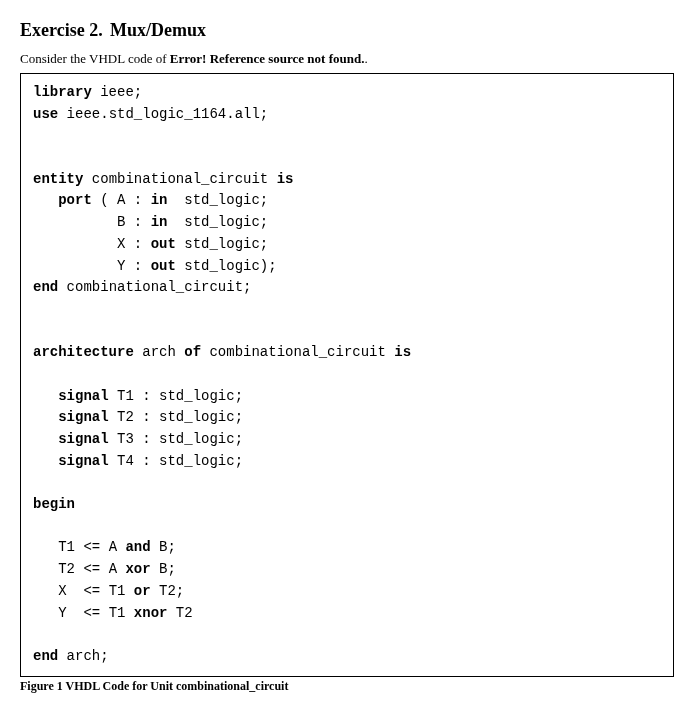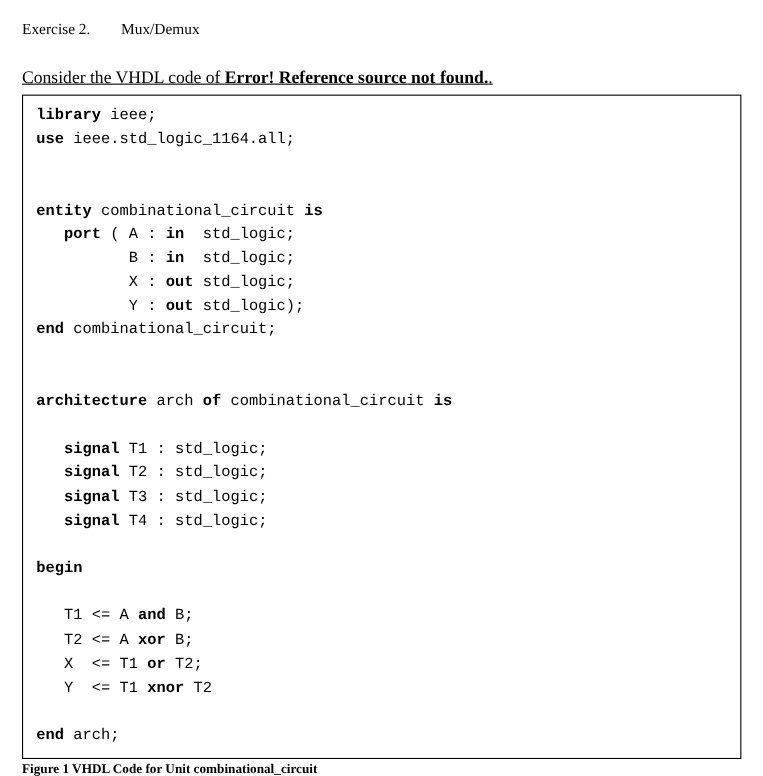--- a/index.html
+++ b/index.html
@@ -5,32 +5,31 @@
     body {
       font-family: 'Times New Roman', Times, serif;
       margin: 0;
       padding: 20px;
       font-size: 15px;
       color: #000;
       background: #fff;
       width: 654px;
     }
     .exercise-heading {
-      font-weight: normal;
-      font-size: 14px;
-      margin-bottom: 26px;
+      font-weight: bold;
+      font-size: 18px;
+      margin-bottom: 10px;
     }
     .exercise-heading .ex-num {
       display: inline-block;
       min-width: 90px;
     }
     .intro-text {
       margin-bottom: 6px;
-      font-size: 16px;
-      text-decoration: underline;
+      font-size: 13px;
     }
     .bold {
       font-weight: bold;
     }
     .code-box {
       border: 1px solid #000;
       padding: 8px 12px;
       font-family: Consolas, 'Courier New', monospace;
       font-size: 14px;
       line-height: 1.55;

